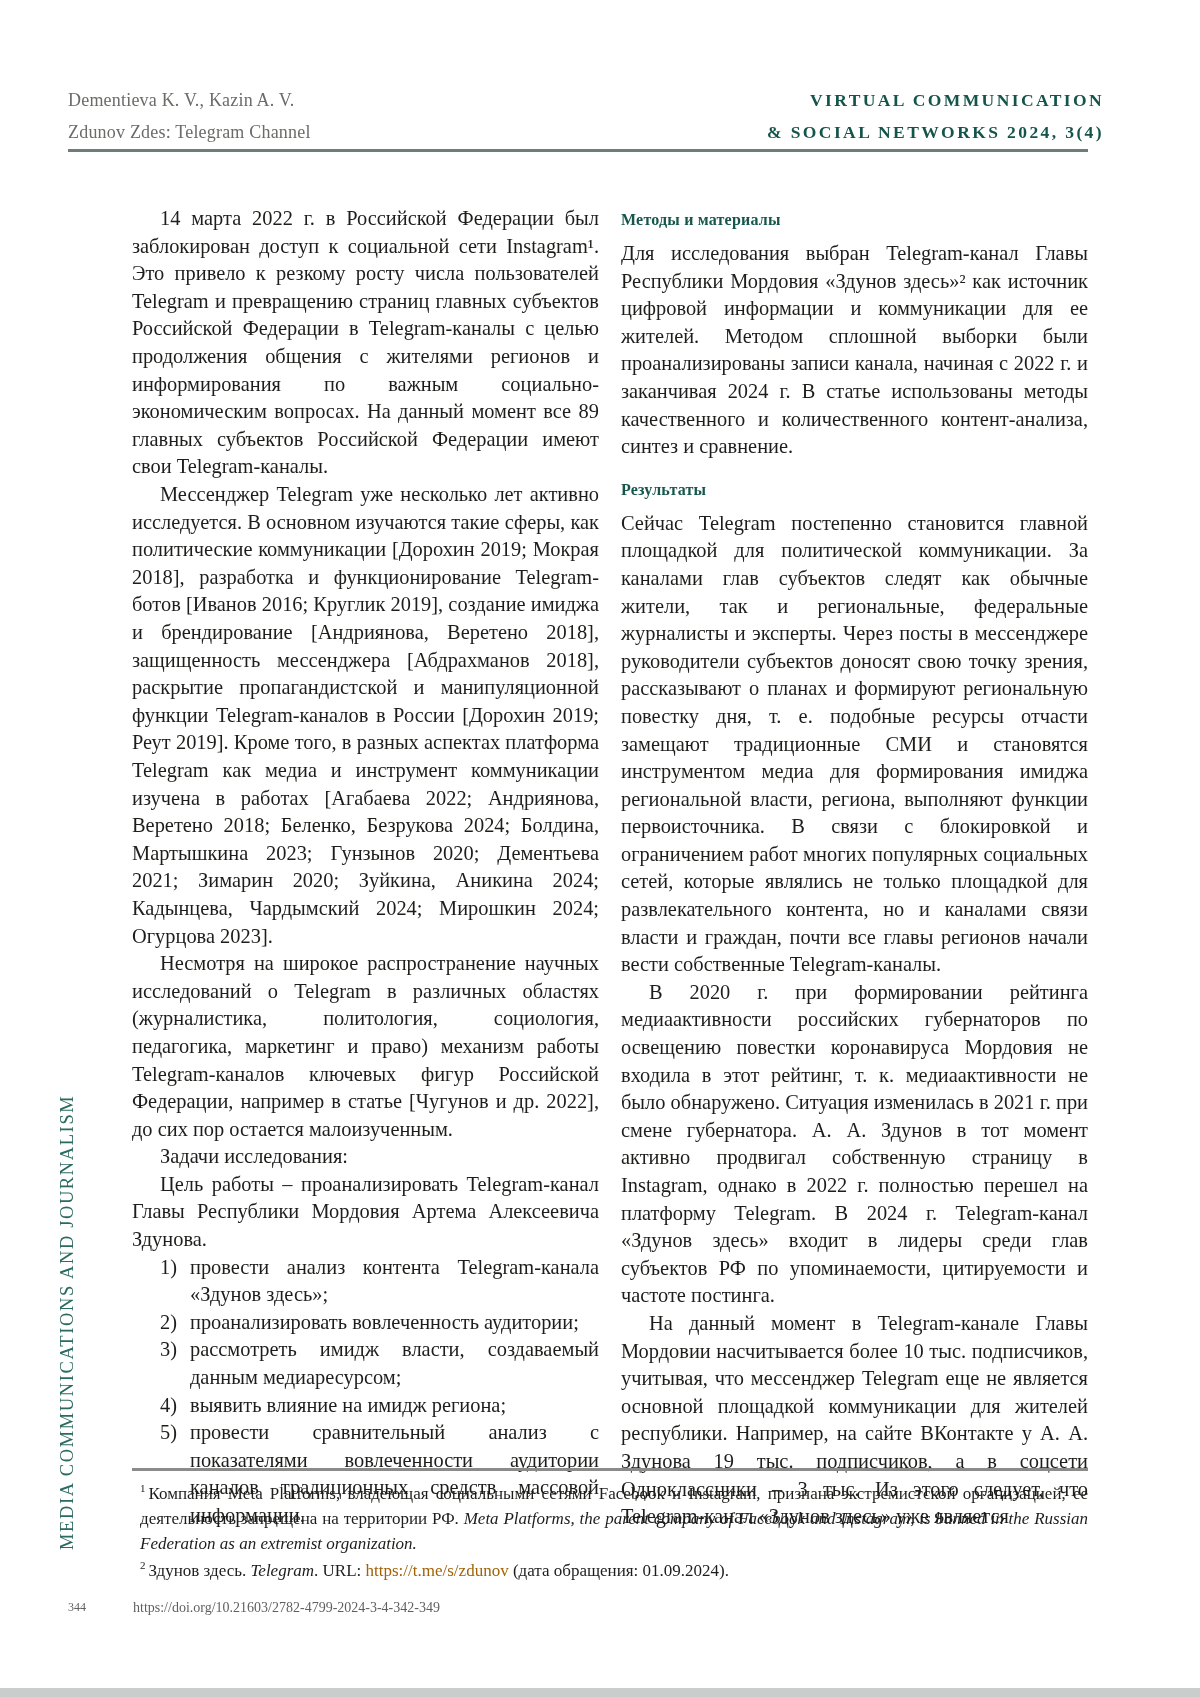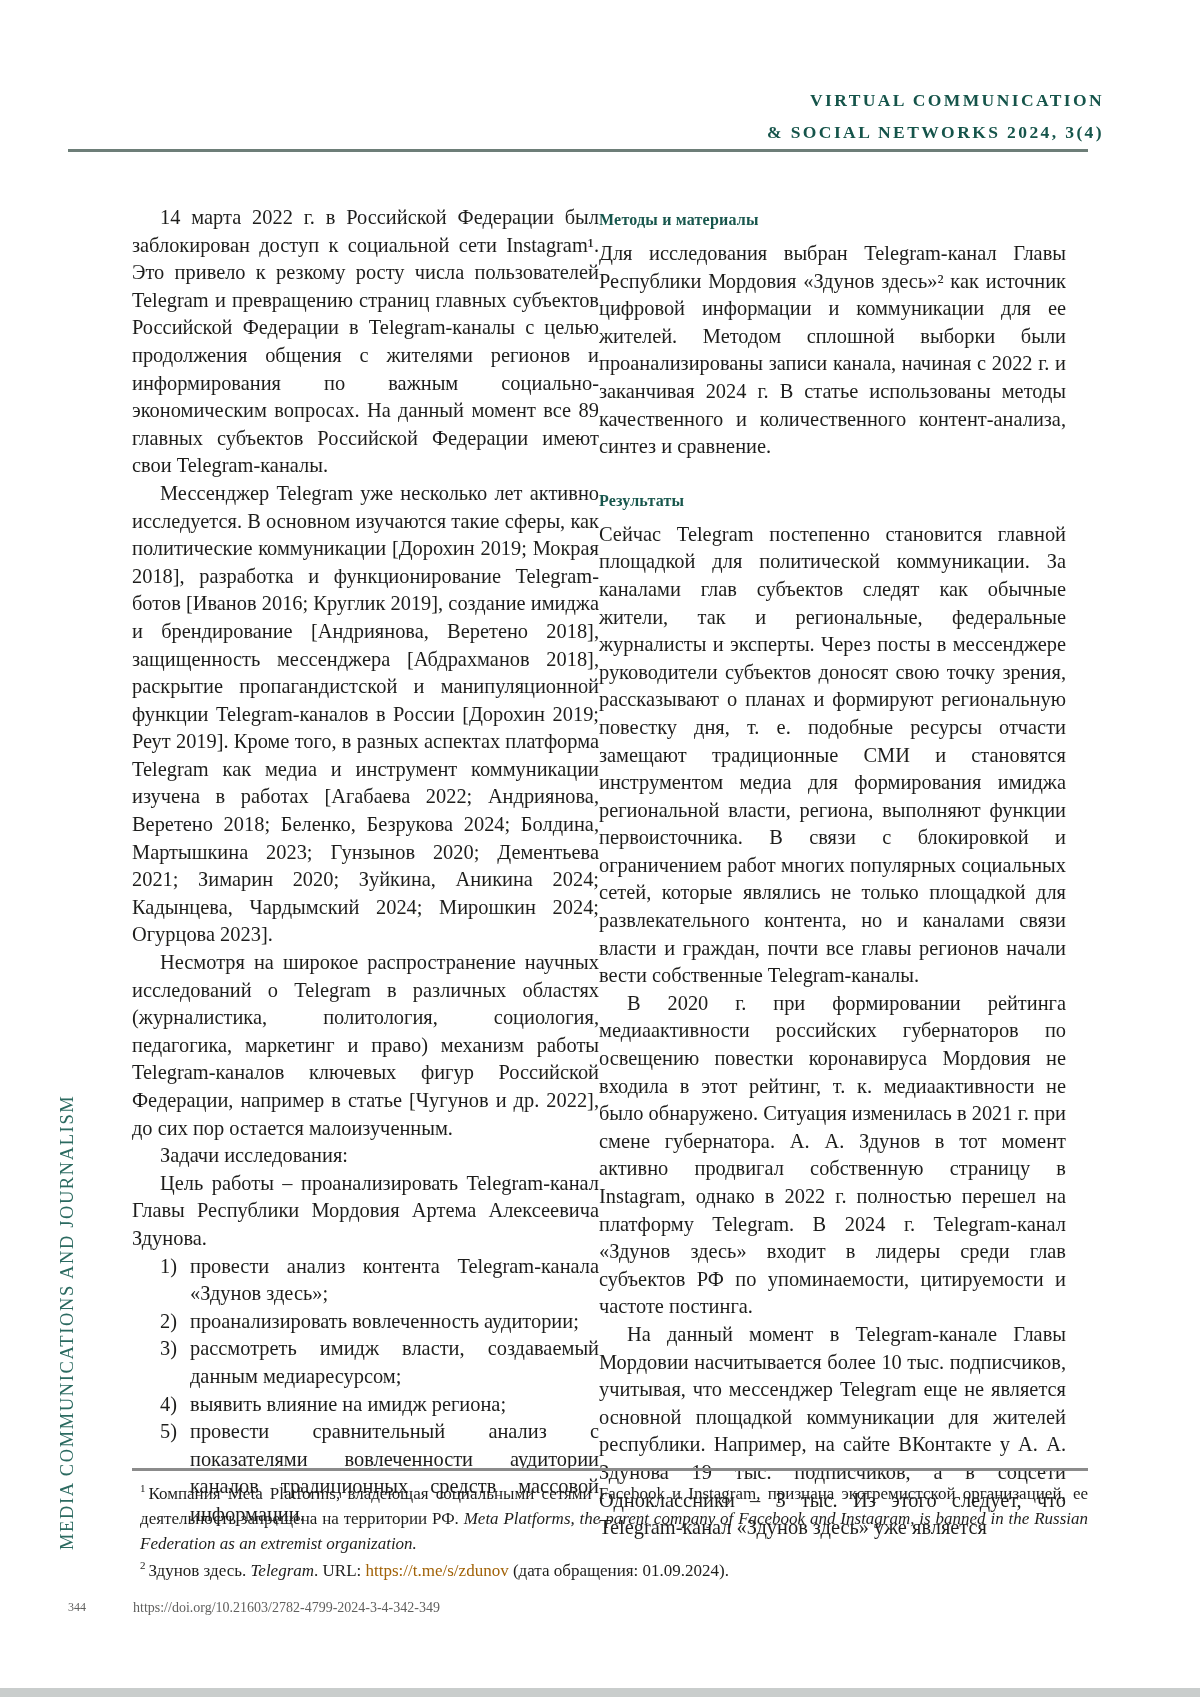--- a/index.html
+++ b/index.html
@@ -32,35 +32,35 @@
   .sidebar-vertical {
     position: absolute; left: 57px; top: 1022px; height: 528px; width: 26px;
     writing-mode: vertical-rl; transform: rotate(180deg);
     color: #2b6a60; font-size: 18.5px; letter-spacing: 1.6px;
     white-space: nowrap;
   }
 
   
   .columns {
     position: absolute; left: 132px; top: 204px; width: 956px;
-    display: flex; 
+    display: flex; gap: 22px; align-items: center;
   }
   .col {
     width: 467px; flex: none;
     font-size: 20.4px; line-height: 27.6px; color: #1d1d1b;
     text-align: justify;
   }
   .para { margin: 0; text-indent: 0; }
   .para.indent { text-indent: 28px; }
   .heading {
     font-size: 16px; line-height: 31px; font-weight: 700;
     color: #17564c; margin: 0 0 5px 0; text-align: left; text-indent: 0;
     letter-spacing: 0.2px;
   }
-  .heading.results { margin-top: 24px; }
+  .heading.results { margin-top: 13px; }
 
   .task { display: flex; padding-left: 28px; margin: 0; }
   .task .num { flex: none; width: 30px; }
   .task .task-text { flex: 1; text-align: justify; }
 
   
   .footnote-rule {
     position: absolute; left: 132px; right: 112px; top: 1468px;
     height: 3px; background: #8b8b8b;
   }
@@ -85,20 +85,24 @@
   .bottom-strip {
     position: absolute; left: 0; right: 0; bottom: 0; height: 9px;
     background: #c9cdcc;
   }
 </style>
 </head>
 <body>
 
 <div class="page">
 
+  <div class="header-left">
+    <div>Dementieva K. V., Kazin A. V.</div>
+    <div>Zdunov Zdes: Telegram Channel</div>
+  </div>
   <div class="header-right">
     <div>VIRTUAL COMMUNICATION</div>
     <div>&amp; SOCIAL NETWORKS 2024, 3(4)</div>
   </div>
   <div class="header-rule"></div>
 
   <div class="sidebar-vertical">MEDIA COMMUNICATIONS AND JOURNALISM</div>
 
   <div class="columns">
 

